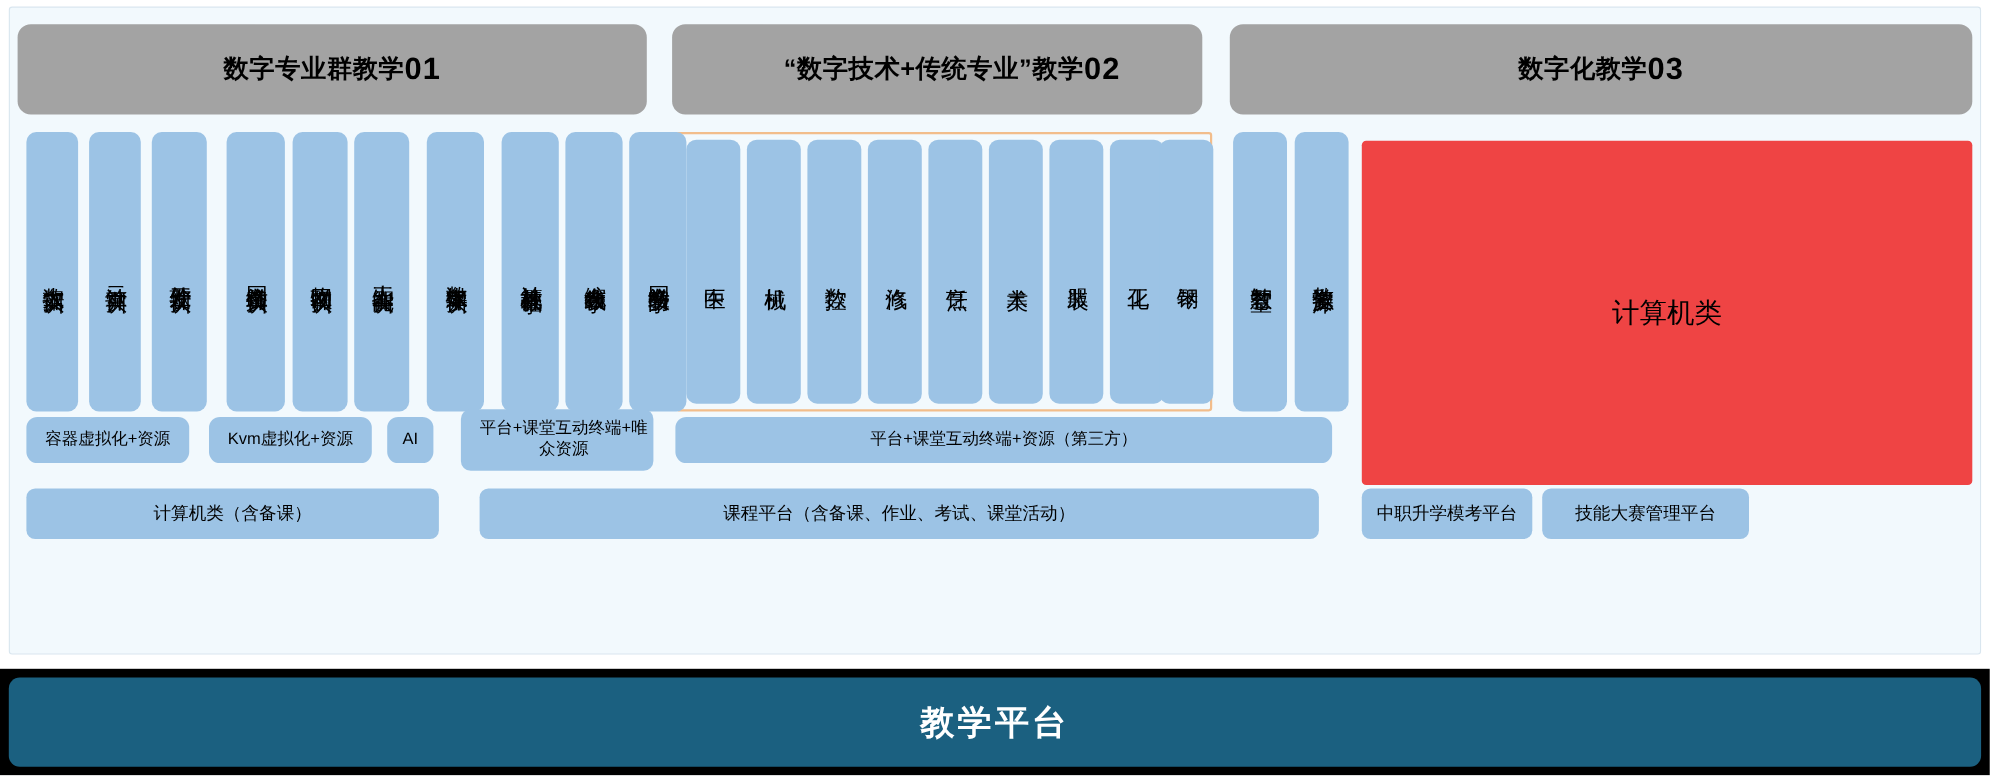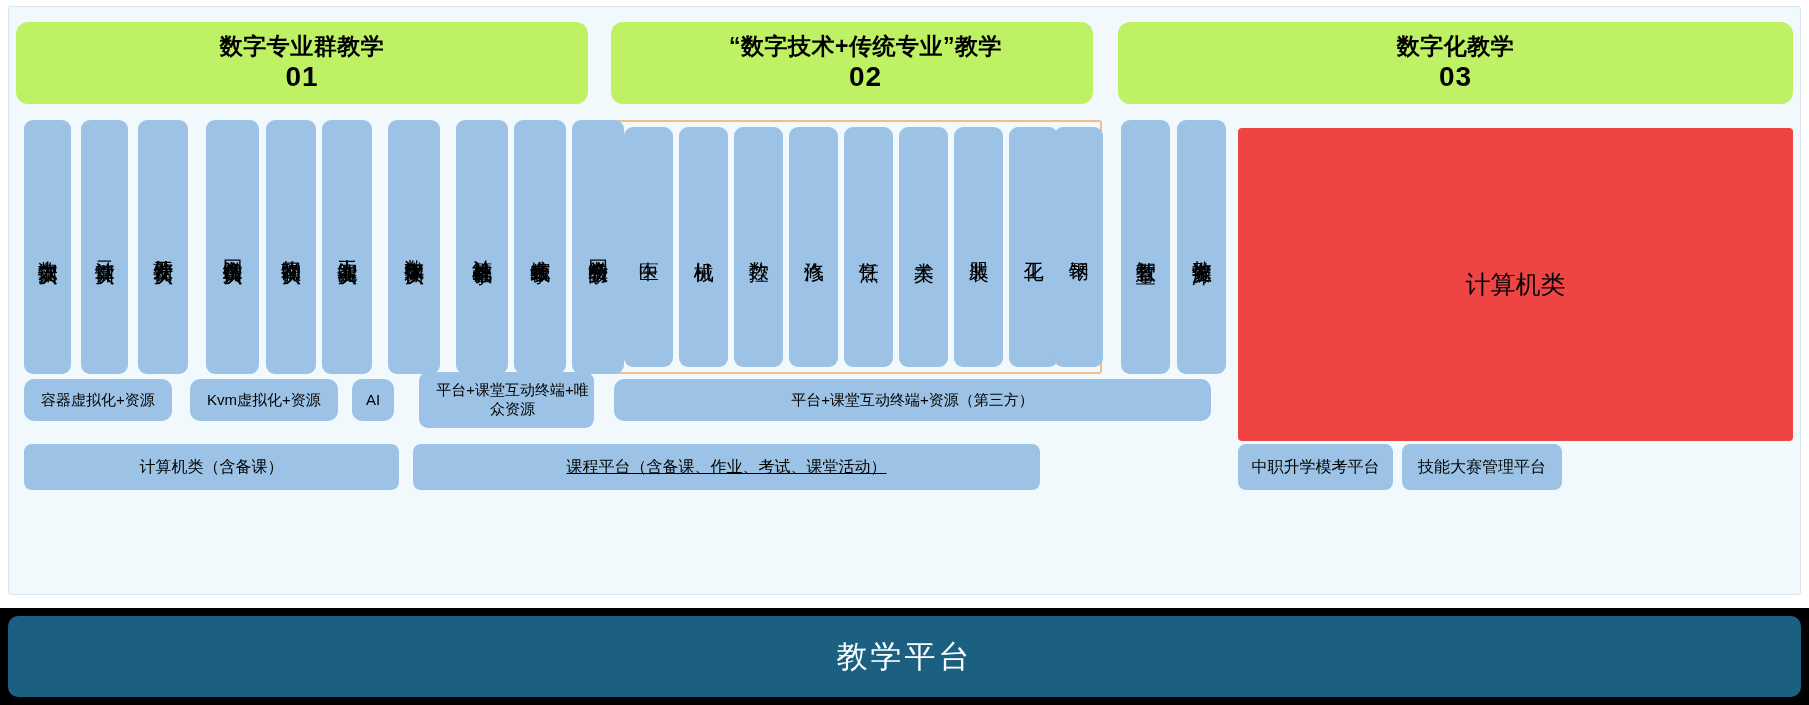--- a/index.html
+++ b/index.html
@@ -35,24 +35,23 @@
   .header-row {
     position: absolute;
     left: 16px;
     top: 22px;
     right: 16px;
     height: 82px;
     display: flex;
     gap: 0;
   }
   .hdr {
-    background: #bef264;
+    background: #a3a3a3;
     border-radius: 12px;
     display: flex;
-    flex-direction: column;
     align-items: center;
     justify-content: center;
     color: #000;
     font-weight: bold;
     line-height: 1.18;
     box-sizing: border-box;
   }
   .hdr .hdr-title { font-size: 23px; letter-spacing: .5px; }
   .hdr .hdr-num   { font-size: 28px; letter-spacing: 1px; }
   .hdr-1 { width: 572px; margin-left: 0; }
@@ -178,21 +177,21 @@
     height: 81px;
     background: #1b6080;
     border-radius: 10px;
     display: flex;
     align-items: center;
     justify-content: center;
   }
   .teal-bar .teal-text {
     color: #ffffff;
     font-size: 31px;
-    font-weight: normal;
+    font-weight: bold;
     letter-spacing: 3px;
   }
 </style>
 </head>
 <body>
 
 <div id="root">
 
   <div class="outer-panel"></div>
 
@@ -303,27 +302,27 @@
     </div>
     <div class="sub-box" style="left:614px;width:597px;">
       <span>平台+课堂互动终端+资源（第三方）</span>
     </div>
   </div>
 
   <div class="plat-row">
     <div class="plat-box" style="left:24px;width:375px;">
       <span>计算机类（含备课）</span>
     </div>
-    <div class="plat-box" style="left:413px;width:627px;text-decoration:underline;">
+    <div class="plat-box" style="left:436px;width:763px;">
       <span>课程平台（含备课、作业、考试、课堂活动）</span>
     </div>
     <div class="plat-box" style="left:1238px;width:155px;justify-content:center;">
       <span>中职升学模考平台</span>
     </div>
-    <div class="plat-box" style="left:1402px;width:160px;">
+    <div class="plat-box" style="left:1402px;width:188px;">
       <span>技能大赛管理平台</span>
     </div>
   </div>
 
   <div class="teal-wrap">
     <div class="teal-bar">
       <span class="teal-text">教学平台</span>
     </div>
   </div>
 

